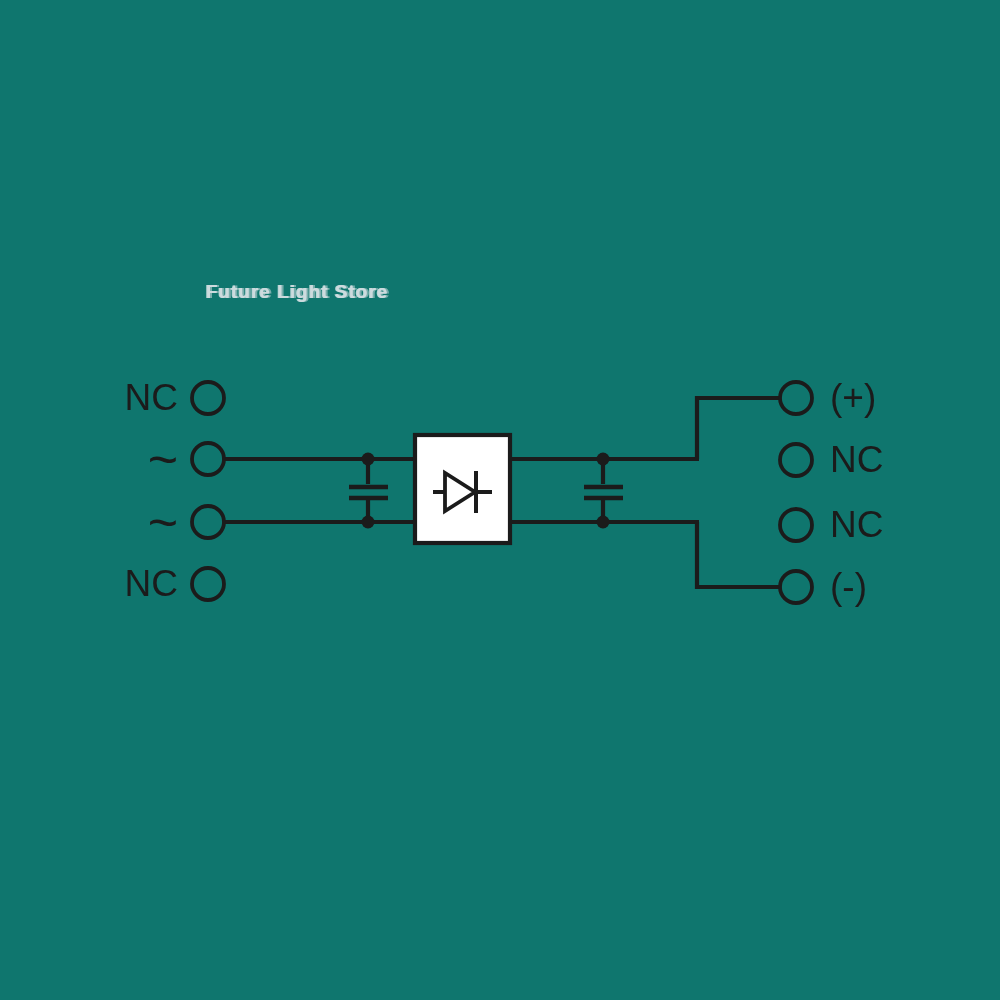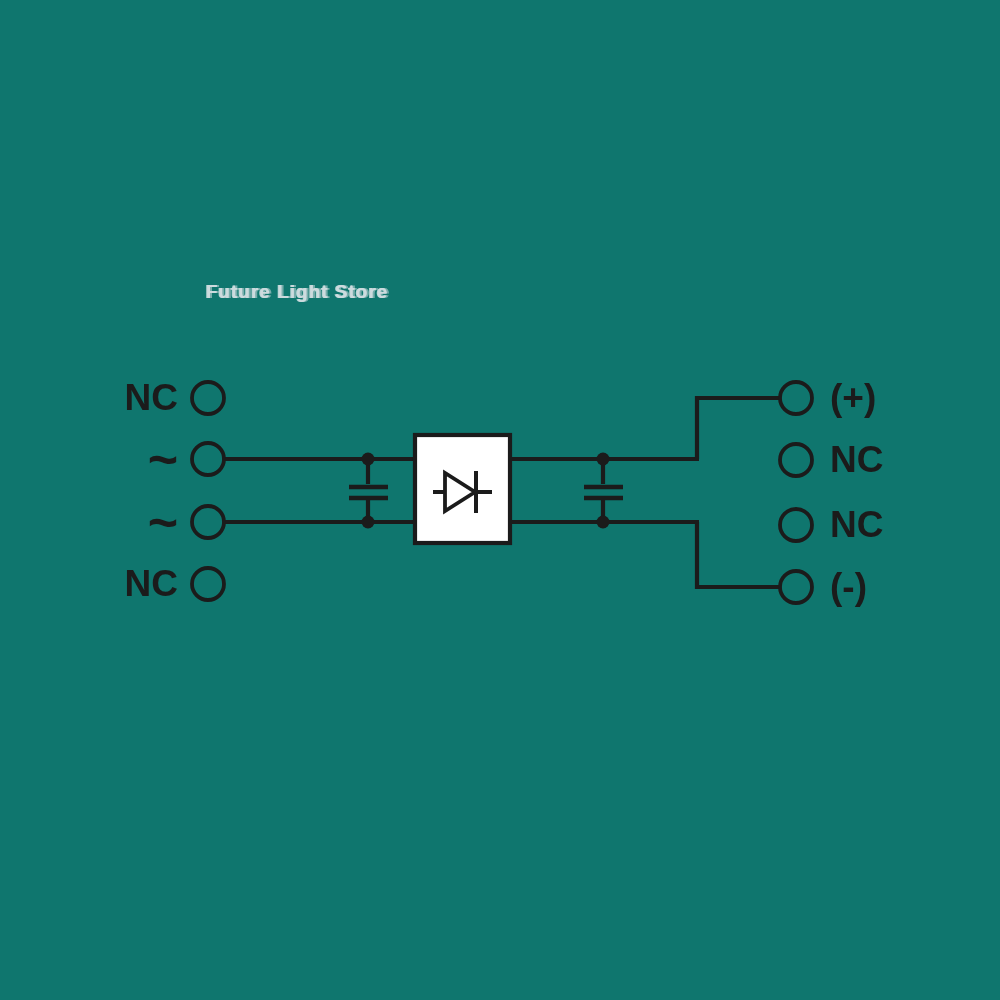--- a/index.html
+++ b/index.html
@@ -29,21 +29,21 @@
     left: 0;
     top: 0;
     width: 1000px;
     height: 1000px;
   }
   .term-label {
     position: absolute;
     height: 44px;
     line-height: 44px;
     font-size: 37px;
-    font-weight: bold;
+    font-weight: normal;
     color: #1b1b1b;
     white-space: nowrap;
   }
   .term-label.left {
     left: 90px;
     width: 88px;
     text-align: right;
   }
   .term-label.right {
     left: 830px;

